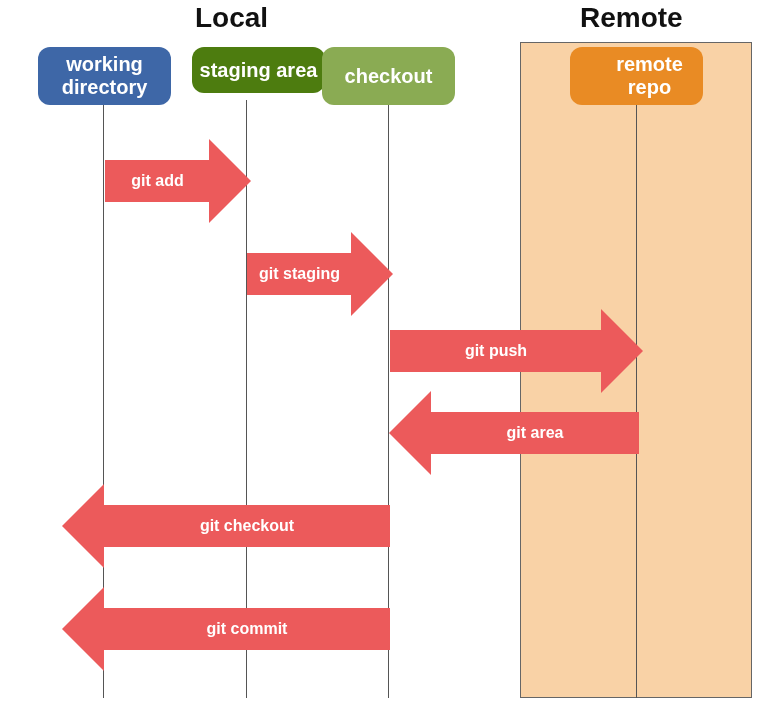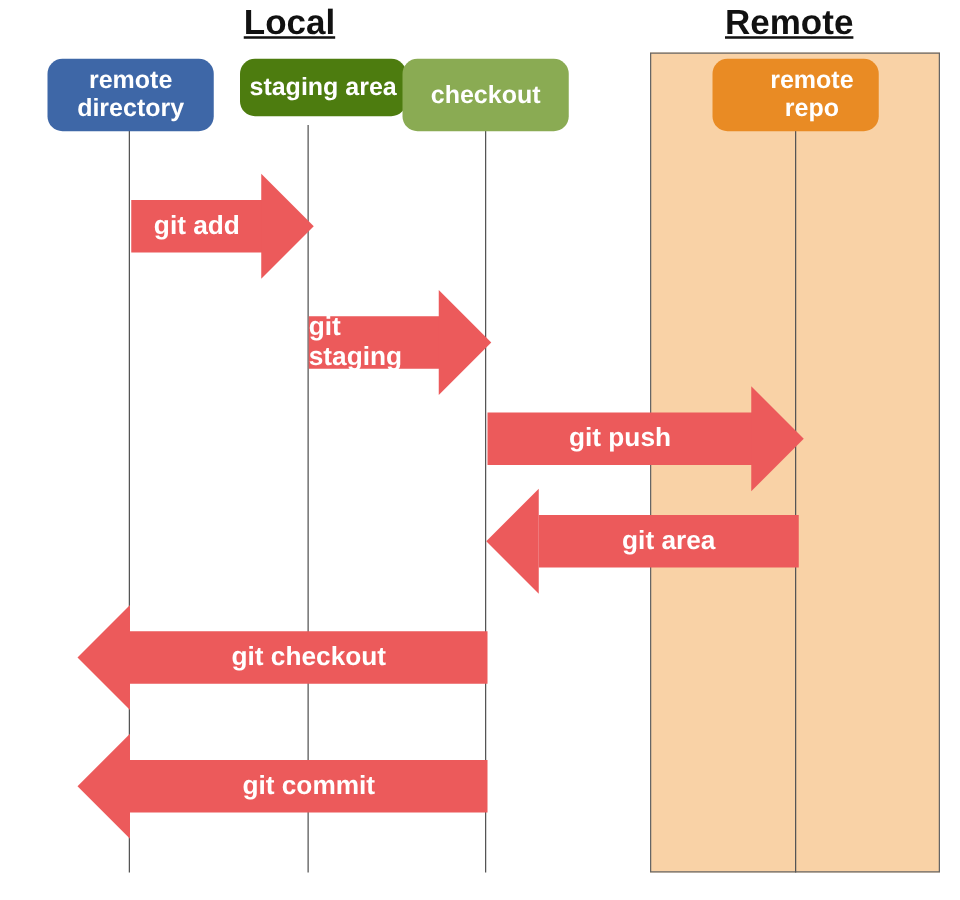--- a/index.html
+++ b/index.html
@@ -8,21 +8,20 @@
     width: 768px;
     height: 720px;
     position: relative;
     background: #fff;
   }
   .header-label {
     position: absolute;
     font-weight: 700;
     font-size: 28px;
     color: #111;
-    text-decoration: underline;
   }
   .remote-bg {
     position: absolute;
     background: #f9d2a6;
     border: 1px solid #666;
   }
   .lifeline {
     position: absolute;
     width: 1px;
     background: #555;
@@ -38,21 +37,21 @@
     align-items: center;
     justify-content: center;
     line-height: 1.15;
     padding: 4px 6px;
   }
   .arrow-body {
     position: absolute;
     background: #ec5a5b;
     color: #fff;
     font-weight: 700;
-    font-size: 21px;
+    font-size: 16px;
     display: flex;
     align-items: center;
     justify-content: center;
     height: 42px;
   }
   .arrow-head {
     position: absolute;
     width: 0;
     height: 0;
   }
@@ -73,21 +72,21 @@
 <div class="header-label" style="left:195px; top:2px;">Local</div>
 <div class="header-label" style="left:580px; top:2px;">Remote</div>
 
 <div class="remote-bg" style="left:520px; top:42px; width:232px; height:656px;"></div>
 
 <div class="lifeline" style="left:103px; top:100px; height:598px;"></div>
 <div class="lifeline" style="left:246px; top:100px; height:598px;"></div>
 <div class="lifeline" style="left:388px; top:100px; height:598px;"></div>
 <div class="lifeline" style="left:636px; top:100px; height:598px;"></div>
 
-<div class="node" style="left:38px; top:47px; width:133px; height:58px; background:#3e67a7;">remote directory</div>
+<div class="node" style="left:38px; top:47px; width:133px; height:58px; background:#3e67a7;">working directory</div>
 <div class="node" style="left:192px; top:47px; width:133px; height:46px; background:#4d7c0f;">staging area</div>
 <div class="node" style="left:322px; top:47px; width:133px; height:58px; background:#8aab53;">checkout</div>
 <div class="node" style="left:570px; top:47px; width:133px; height:58px; background:#e98b24;padding-left:32px;">remote repo</div>
 
 <div class="arrow-body" style="left:105px; top:160px; width:105px;">git add</div>
 <div class="arrow-head right" style="left:209px; top:139px;"></div>
 
 <div class="arrow-body" style="left:247px; top:253px; width:105px;">git staging</div>
 <div class="arrow-head right" style="left:351px; top:232px;"></div>
 

